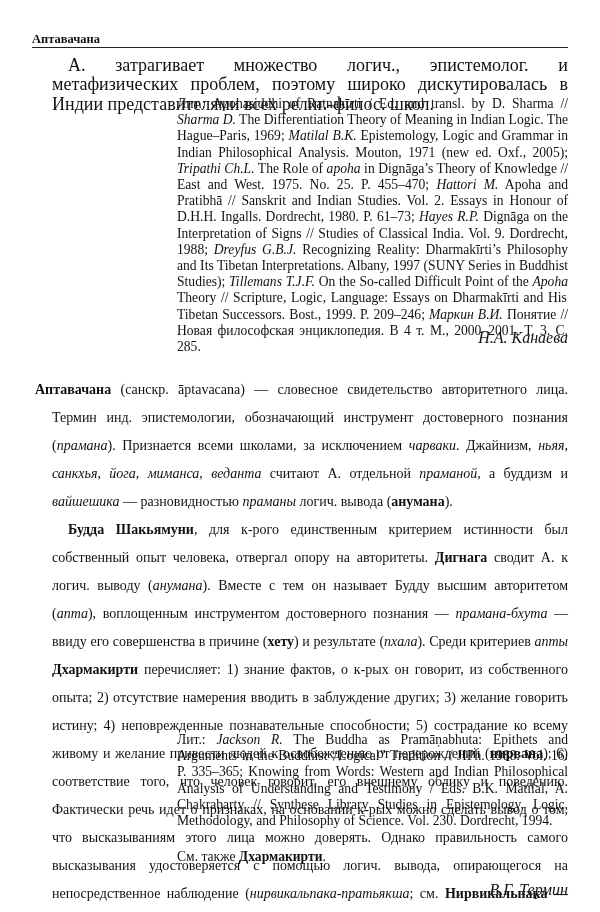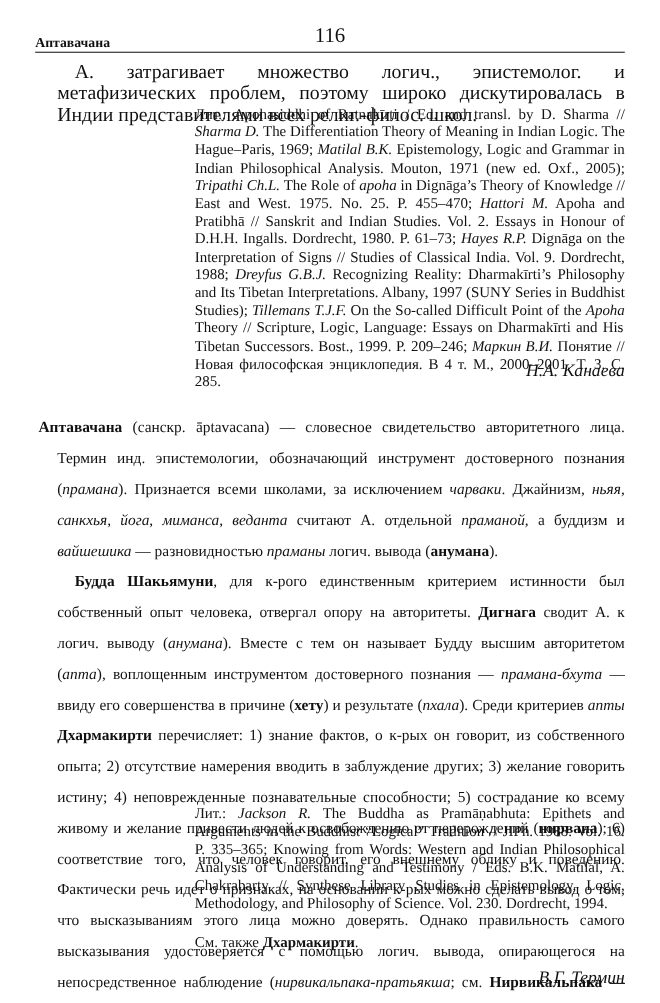--- a/index.html
+++ b/index.html
@@ -18,21 +18,20 @@
   .entry { position: absolute; left: 35px; width: 533px; font-size: 14px; line-height: 28px; text-align: justify; }
   .entry .hang { margin: 0; padding-left: 17px; text-indent: -17px; }
   .entry .para { margin: 0; padding-left: 17px; text-indent: 16px; }
   .see-also { position: absolute; left: 177px; font-size: 13.6px; }
 </style>
 </head>
 <body>
 
 <div class="running-head">
   <span class="head-title">Аптавачана</span>
-  <div class="page-num">116</div>
 </div>
 <div class="head-rule"></div>
 
 <div class="body" style="top:56px;">
   <p class="p-indent">А. затрагивает множество логич., эпистемолог. и метафизических проблем, поэтому широко дискутировалась в Индии представителями всех религ.-филос. школ.</p>
 </div>
 
 <p class="lit" style="top:96px;">
   <b>Лит.:</b><span><span> Apohasiddhi of Ratnakīrti / Ed. and transl. by D. Sharma // </span><i>Sharma D.</i><span> The Differentiation Theory of Meaning in Indian Logic. The Hague–Paris, 1969; </span><i>Matilal B.K.</i><span> Epistemology, Logic and Grammar in Indian Philosophical Analysis. Mouton, 1971 (new ed. Oxf., 2005); </span><i>Tripathi Ch.L.</i><span> The Role of </span><i>apoha</i><span> in Dignāga’s Theory of Knowledge // East and West. 1975. No. 25. P. 455–470; </span><i>Hattori M.</i><span> Apoha and Pratibhā // Sanskrit and Indian Studies. Vol. 2. Essays in Honour of D.H.H. Ingalls. Dordrecht, 1980. P. 61–73; </span><i>Hayes R.P.</i><span> Dignāga on the Interpretation of Signs // Studies of Classical India. Vol. 9. Dordrecht, 1988; </span><i>Dreyfus G.B.J.</i><span> Recognizing Reality: Dharmakīrti’s Philosophy and Its Tibetan Interpretations. Albany, 1997 (SUNY Series in Buddhist Studies); </span><i>Tillemans T.J.F.</i><span> On the So-called Difficult Point of the </span><i>Apoha</i><span> Theory // Scripture, Logic, Language: Essays on Dharmakīrti and His Tibetan Successors. Bost., 1999. P. 209–246; </span><i>Маркин В.И.</i><span> Понятие // Новая философская энциклопедия. В 4 т. М., 2000–2001. Т. 3. С. 285.</span></span>
 </p>

